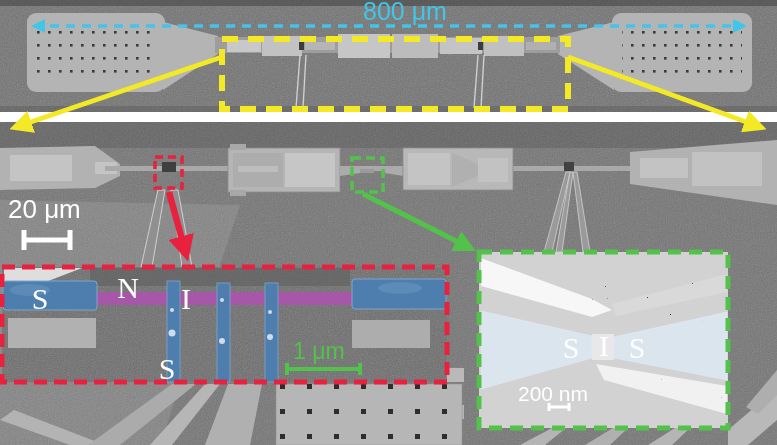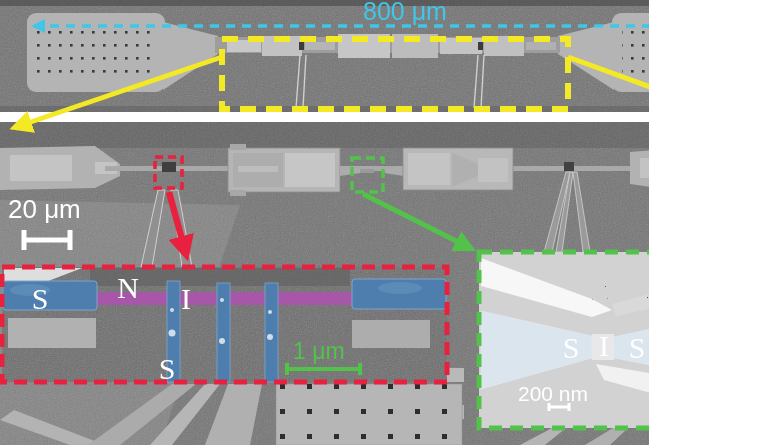--- a/index.html
+++ b/index.html
@@ -1,16 +1,16 @@
 <!DOCTYPE html>
 <html><head>
 <meta charset="utf-8">
 <style>
   html,body{margin:0;padding:0;background:#fff;}
-  .figure{position:relative;width:649px;height:445px;background:#ffffff;overflow:hidden;
+  .figure{position:relative;width:777px;height:445px;background:#ffffff;overflow:hidden;
           font-family:"Liberation Sans",sans-serif;}
   .figure svg{position:absolute;left:0;display:block;}
   #topPanel{top:0;}
   #bottomPanel{top:122px;}
   #overlay{top:0;pointer-events:none;}
   text{user-select:none;}
   .serifLabel{font-family:"Liberation Serif","DejaVu Serif",serif;}
   .sansLabel{font-family:"Liberation Sans","DejaVu Sans",sans-serif;}
 </style>
 </head>

